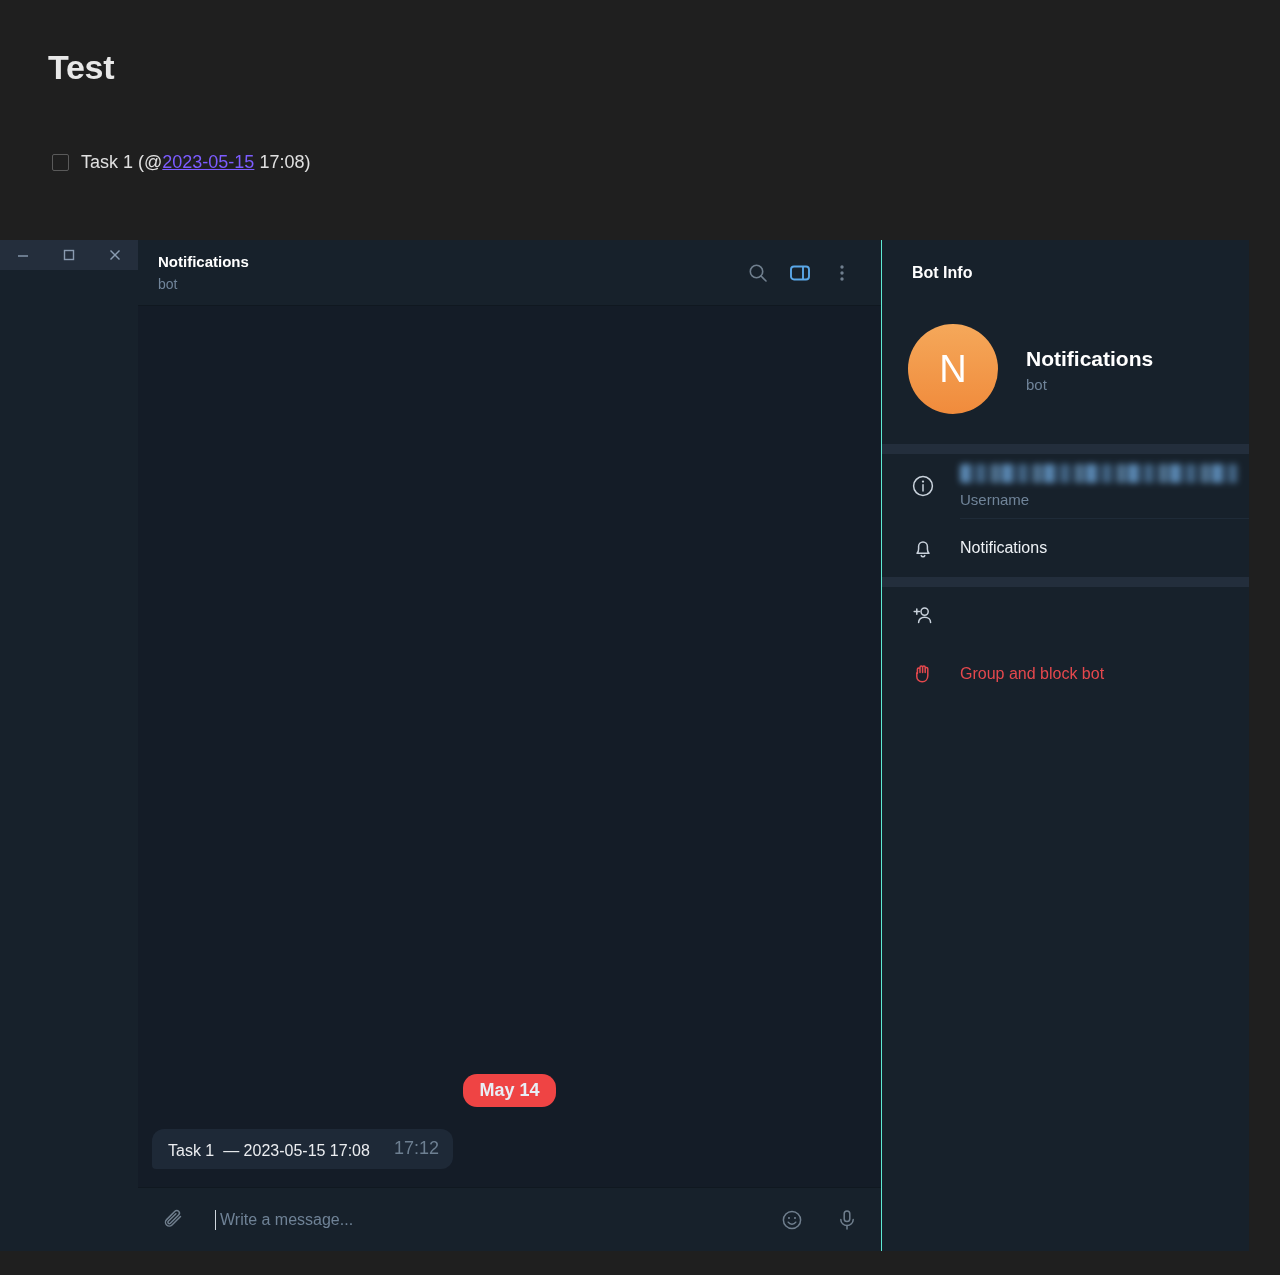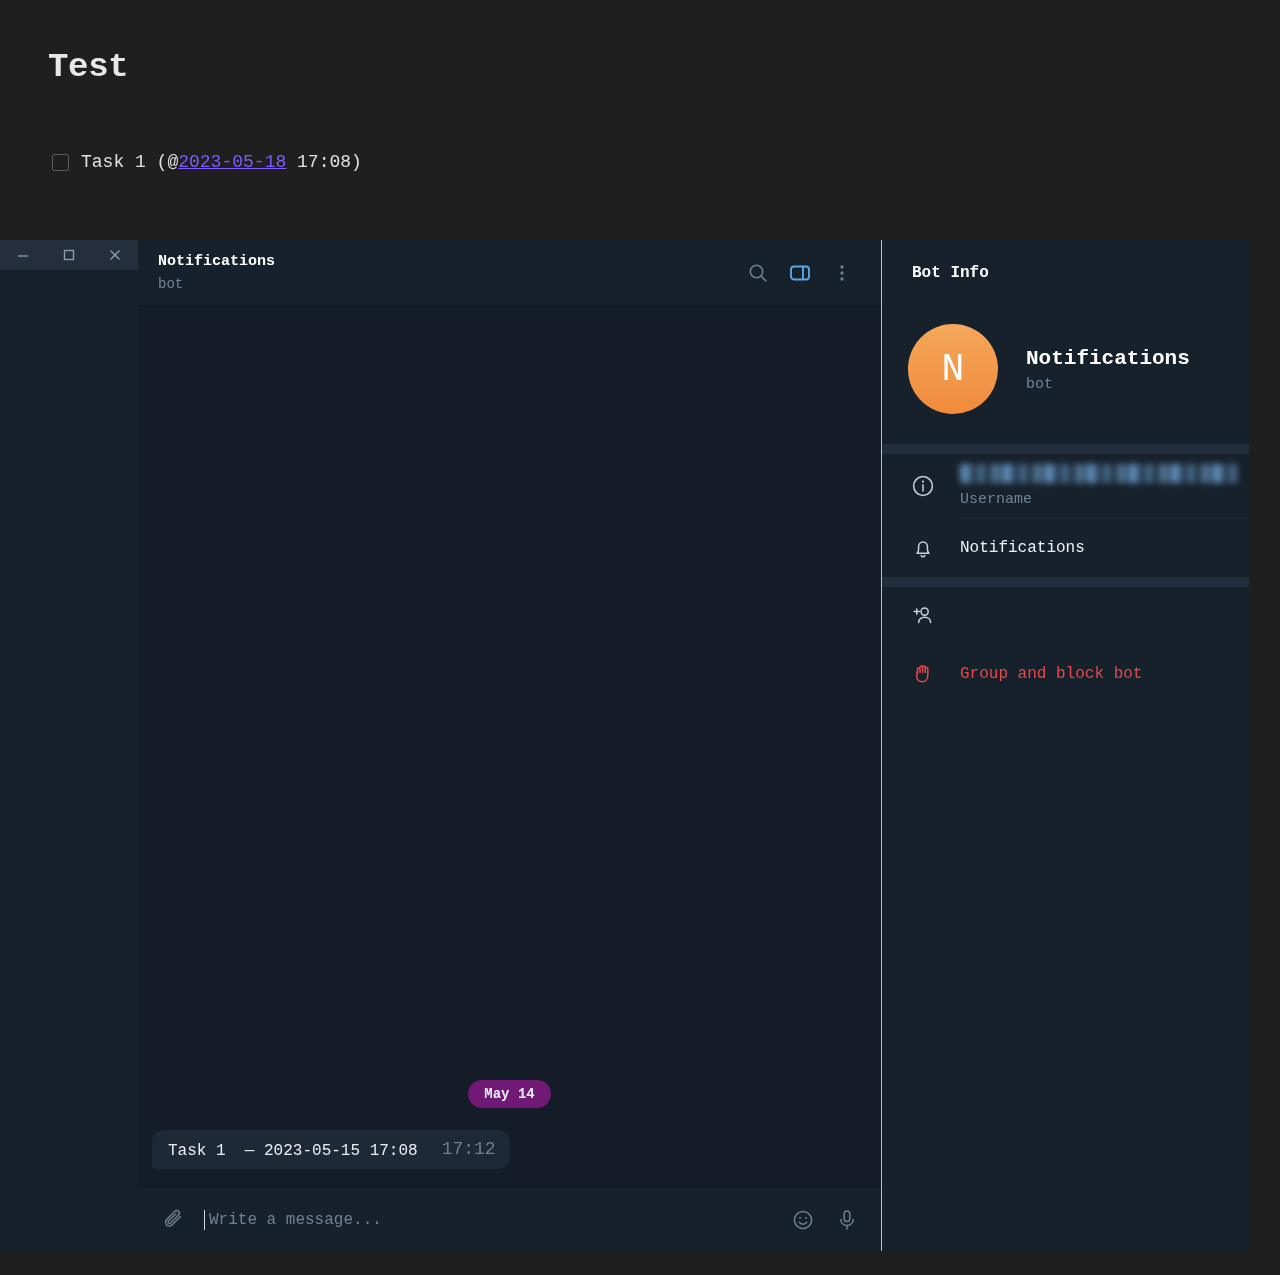--- a/index.html
+++ b/index.html
@@ -11,21 +11,20 @@
     font-family: "Liberation Sans", sans-serif;
     overflow: hidden;
   }
 
   
   #page-root {
     position: relative;
     width: 1280px;
     height: 1275px;
     background: #1f1f1f;
-    font-family: Liberation Mono, monospace;
   }
 
   .doc-area {
     position: absolute;
     top: 0; left: 0;
     width: 1280px;
     height: 240px;
     background: #1f1f1f;
   }
 
@@ -164,23 +163,23 @@
     padding-bottom: 10px;
   }
 
   .date-pill-row {
     display: flex;
     justify-content: center;
     margin-bottom: 22px;
   }
 
   .date-pill {
-    background: #701a75;
+    background: #ef4444;
     color: #e8eef5;
-    font-size: 14px;
+    font-size: 18px;
     font-weight: bold;
     border-radius: 14px;
     padding: 6px 16px;
   }
 
   .msg-row {
     display: flex;
     padding-left: 14px;
     margin-bottom: 8px;
   }
@@ -210,21 +209,21 @@
   }
 
   .composer {
     height: 64px;
     flex: none;
     background: #17212b;
     border-top: 1px solid #101820;
     display: flex;
     align-items: center;
     padding: 0 14px 0 16px;
-    gap: 4px;
+    gap: 15px;
   }
 
   .composer-icon {
     width: 40px;
     height: 40px;
     display: flex;
     align-items: center;
     justify-content: center;
     color: #707f8e;
     flex: none;
@@ -415,21 +414,21 @@
 </head>
 <body>
 
 <div id="page-root">
 
   <div class="doc-area">
     <div class="doc-title">Test</div>
 
     <div class="doc-task-row">
       <span class="doc-checkbox"></span>
-      <span class="doc-task-text"><span>Task 1 (@</span><span class="doc-link">2023-05-18</span><span> 17:08)</span></span>
+      <span class="doc-task-text"><span>Task 1 (@</span><span class="doc-link">2023-05-15</span><span> 17:08)</span></span>
     </div>
   </div>
 
   <div id="tg-window">
 
     <div class="titlebar">
       <div class="win-btn">
         <svg width="14" height="14" viewBox="0 0 14 14">
             <line x1="2" y1="8" x2="12" y2="8" stroke="currentColor" stroke-width="1.4"></line>
           </svg>

